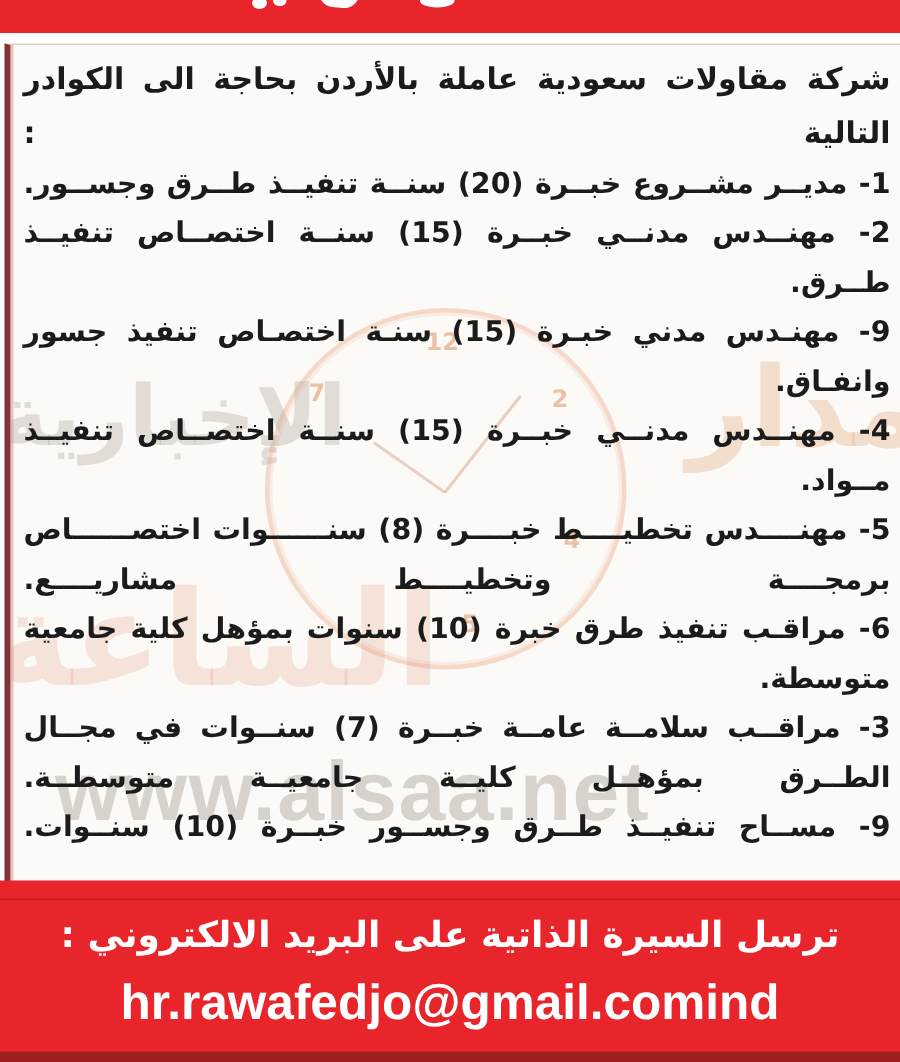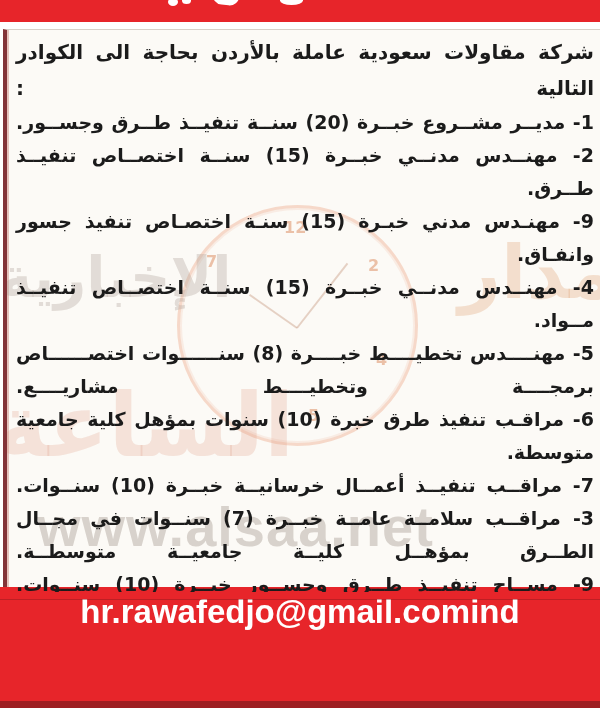--- a/index.html
+++ b/index.html
@@ -100,25 +100,25 @@
 
     <h1 class="heading">شركة مقاولات سعودية عاملة بالأردن بحاجة الى الكوادر التالية :</h1>
 
     <div class="items">
       <p class="item">1- مديــر مشــروع خبــرة (20) سنــة تنفيــذ طــرق وجســور.</p>
       <p class="item">2- مهنــدس مدنــي خبــرة (15) سنــة اختصــاص تنفيــذ طــرق.</p>
       <p class="item">9- مهنـدس مدني خبـرة (15) سنـة اختصـاص تنفيذ جسور وانفـاق.</p>
       <p class="item">4- مهنــدس مدنــي خبــرة (15) سنــة اختصــاص تنفيــذ مــواد.</p>
       <p class="item">5- مهنــــدس تخطيــــط خبــــرة (8) سنــــــوات اختصــــــاص برمجــــة وتخطيــــط مشاريــــع.</p>
       <p class="item">6- مراقـب تنفيذ طرق خبرة (10) سنوات بمؤهل كلية جامعية متوسطة.</p>
-      <p class="item">7- مراقــب تنفيــذ أعمــال خرسانيــة خبــرة (10) سنــوات.</p>
       <p class="item">3- مراقــب سلامــة عامــة خبــرة (7) سنــوات في مجــال الطــرق بمؤهــل كليــة جامعيــة متوسطــة.</p>
       <p class="item">9- مســاح تنفيــذ طــرق وجســور خبــرة (10) سنــوات.</p>
 
     </div>
 
   </div>
 
   <div class="bottom-band">
+    <p class="contact-label" dir="rtl" lang="ar">ترسل السيرة الذاتية على البريد الالكتروني :</p>
     <p class="contact-email" dir="ltr">hr.rawafedjo@gmail.comind</p>
   </div>
 
 </div>
 
 </body></html>

